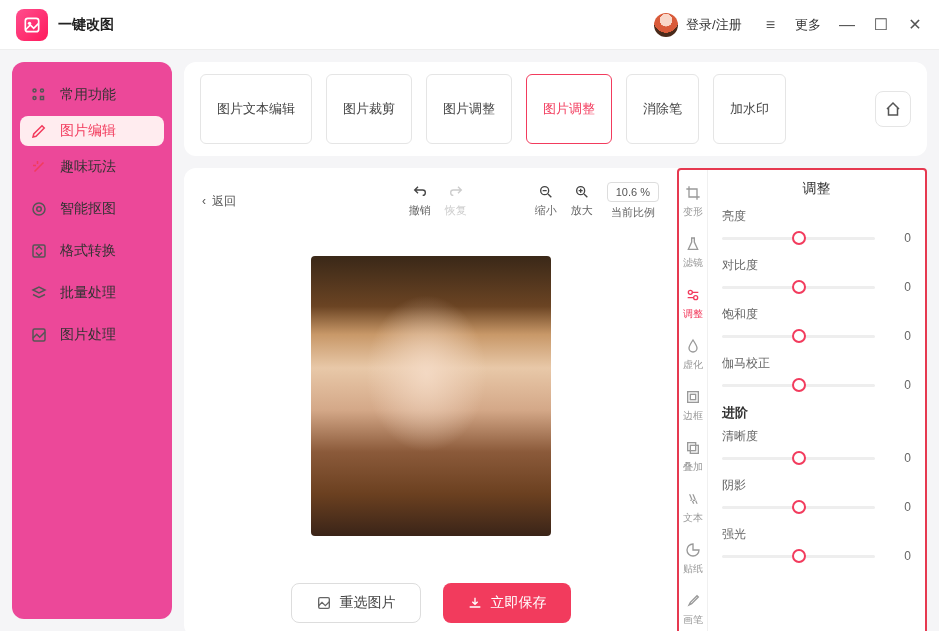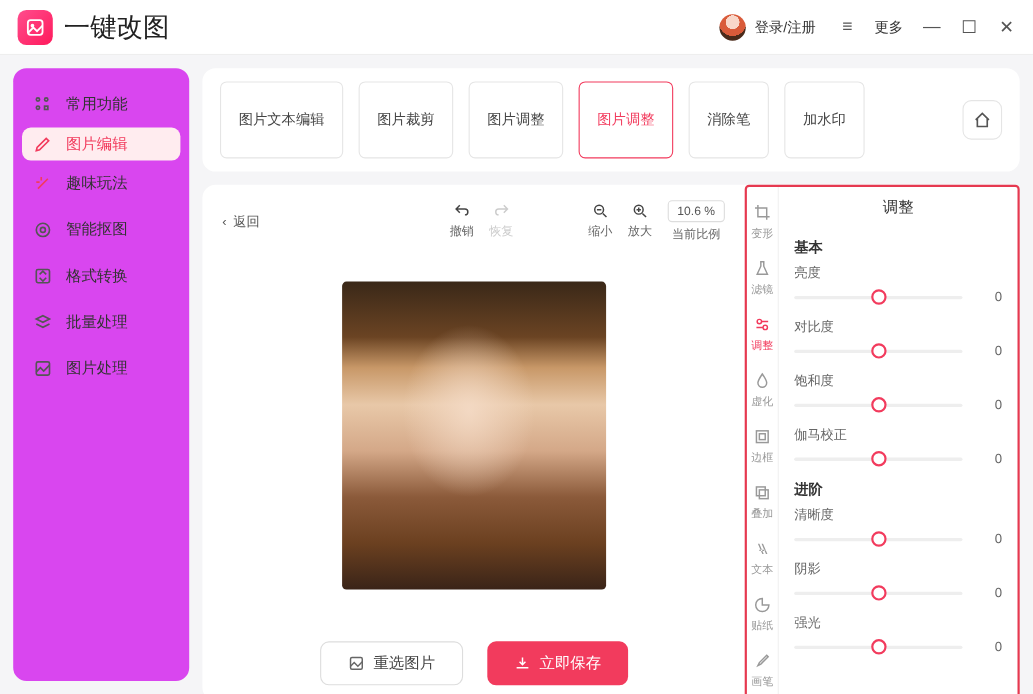--- a/index.html
+++ b/index.html
@@ -1,30 +1,30 @@
 <!DOCTYPE html>
 <html><head>
 <meta charset="utf-8">
 <style>
 * { margin: 0; padding: 0; box-sizing: border-box; font-family: -apple-system, "PingFang SC", "Microsoft YaHei", sans-serif; }
 body { background: #f5f5f7; width: 939px; height: 631px; overflow: hidden; }
 
 .titlebar { height: 50px; background: #fff; display: flex; align-items: center; padding: 0 16px; border-bottom: 1px solid #eee; }
 .logo { width: 32px; height: 32px; background: linear-gradient(135deg, #ff4d8d, #ff1a5c); border-radius: 8px; margin-right: 10px; display: flex; align-items: center; justify-content: center; }
 .logo svg { width: 20px; height: 20px; }
-.app-title { font-size: 24px; font-weight: 400; color: #222; }
+.app-title { font-size: 14px; font-weight: 700; color: #222; }
 .titlebar-spacer { flex: 1; }
 .avatar { width: 24px; height: 24px; border-radius: 50%; background: radial-gradient(circle at 50% 30%, #f9d7c9 30%, #d95b3a 31%, #d95b3a 60%, #4a2a1a 61%); margin-right: 8px; }
 .login-text { font-size: 13px; color: #333; margin-right: 24px; }
 .title-ctrl { display: flex; align-items: center; gap: 18px; }
 .title-ctrl .more-label { font-size: 13px; color: #333; }
 .win-btn { width: 16px; height: 16px; display: flex; align-items: center; justify-content: center; color: #555; cursor: pointer; }
 
 .main { display: flex; height: calc(631px - 50px); }
-.sidebar { width: 160px; background: #d946ef; padding: 12px 0; border-radius: 12px; margin: 12px 0 12px 12px; }
+.sidebar { width: 160px; background: #ec4899; padding: 12px 0; border-radius: 12px; margin: 12px 0 12px 12px; }
 .side-item { display: flex; align-items: center; padding: 12px 18px; font-size: 14px; color: #333; cursor: pointer; gap: 12px; }
 .side-item.active { background: #ffecef; color: #f23b5d; border-radius: 8px; margin: 0 8px; padding: 6px 10px; }
 .side-icon { width: 18px; height: 18px; display: flex; align-items: center; justify-content: center; }
 
 .content { flex: 1; display: flex; flex-direction: column; margin: 12px; gap: 12px; }
 .tabs-row { display: flex; gap: 14px; background: #fff; padding: 12px 16px; border-radius: 12px; align-items: center; }
 .tab { padding: 25px 16px; border: 1px solid #e5e5e5; border-radius: 6px; font-size: 13px; color: #444; cursor: pointer; background: #fff; }
 .tab.active { border-color: #f23b5d; color: #f23b5d; }
 .home-btn { margin-left: auto; width: 36px; height: 36px; border: 1px solid #e5e5e5; border-radius: 8px; display: flex; align-items: center; justify-content: center; color: #555; }
 
@@ -306,21 +306,20 @@
                   <path d="M18 4 L20 6 L10 16 L6 18 L8 14 Z"></path>
                 </svg>
               </span>
               <span>画笔</span>
             </div>
         </div>
 
         <div class="adjust-panel">
           <div class="adjust-title">调整</div>
 
-          <div class="group-title">基本</div>
           <div class="slider-row">
               <div class="slider-label">亮度</div>
               <div class="slider-ctrl">
                 <div class="slider-track">
                   <div class="slider-thumb"></div>
                 </div>
                 <div class="slider-val">0</div>
               </div>
             </div>
           <div class="slider-row">

